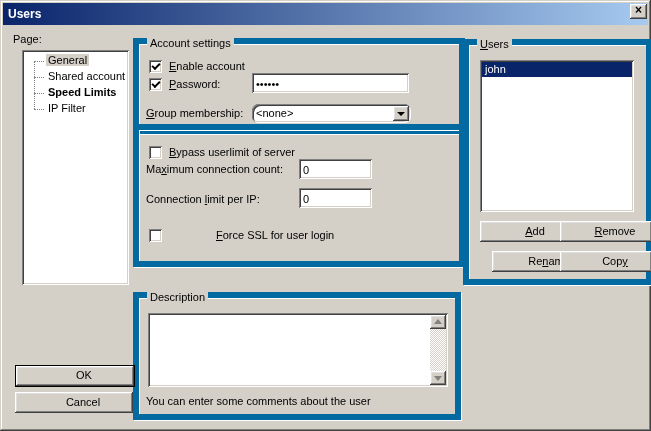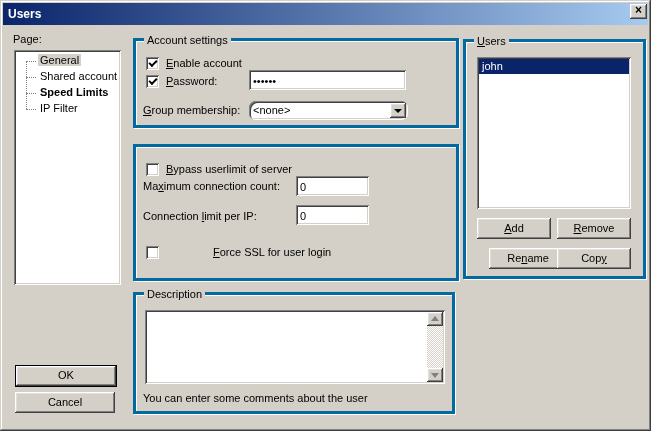--- a/index.html
+++ b/index.html
@@ -31,21 +31,21 @@
     background:#d4d0c8;
     box-shadow: inset -1px -1px #404040, inset 1px 1px #ffffff,
                 inset -2px -2px #808080, inset 2px 2px #dfdfdf;
   }
   .sunken {
     background:#fff;
     box-shadow: inset 1px 1px #808080, inset -1px -1px #ffffff,
                 inset 2px 2px #404040, inset -2px -2px #d4d0c8;
   }
   .groupbox {
-    position:absolute; border:3px solid #0369a1;
+    position:absolute; border:6px solid #0369a1;
     box-shadow: 1px 1px 0 #ffffff, inset 1px 1px 0 #ffffff;
   }
   .legend {
     position:absolute; top:-7px; left:8px; background:#d4d0c8;
     padding:0 3px; line-height:13px; white-space:nowrap;
   }
   .lbl { position:absolute; white-space:nowrap; line-height:13px; }
   
   .checkbox {
     position:absolute; width:13px; height:13px; background:#fff;
@@ -68,33 +68,33 @@
   }
   .combo { position:absolute; }
   .combo-text { position:absolute; left:4px; top:3px; }
   .combo-btn { position:absolute; right:2px; top:2px; bottom:2px; width:16px; }
   .tri-down {
     position:absolute; left:4px; top:6px; width:0; height:0;
     border-left:4px solid transparent; border-right:4px solid transparent;
     border-top:4px solid #000;
   }
   
-  .tree { position:absolute; left:14px; top:50px; width:107px; height:235px; }
+  .tree { position:absolute; left:22px; top:50px; width:107px; height:235px; }
   .tree-vline { position:absolute; left:12px; top:11px; height:48px; border-left:1px dotted #808080; }
   .tree-row { position:absolute; left:0; height:16px; padding-left:24px; line-height:15px; white-space:nowrap; }
   .tree-row::before { content:''; position:absolute; left:12px; top:8px; width:10px; border-top:1px dotted #808080; }
   .tree-row span { padding:0 2px; }
   .tree-row.selected span { background:#d4d0c8; }
   
   .listbox { position:absolute; }
   .list-row { height:15px; line-height:15px; padding-left:3px; margin:2px 2px 0 2px; color:#000; }
   .list-row.selected { background:#0a246a; color:#fff; }
   
   .btn {
-    position:absolute; text-align:center; line-height:20px; cursor:default;
+    position:absolute; text-align:center; line-height:20px; cursor:default;padding-left:18px;
   }
   .btn.default { border:1px solid #000; line-height:19px; }
   
   .textarea { position:absolute; }
   .vscroll { position:absolute; top:2px; right:2px; bottom:2px; width:16px;
     background:#dfdfdf;
     background-image:conic-gradient(#ffffff 0 25%, #d4d0c8 0 50%, #ffffff 0 75%, #d4d0c8 0);
     background-size:2px 2px; }
   .scroll-btn { position:absolute; left:0; width:16px; height:14px; }
   .scroll-btn.up { top:0; }
@@ -153,21 +153,21 @@
     <input type="text" class="field" style="left: 113px; top: 29px; width: 153px; height: 18px;" value="••••••">
     <span class="lbl" style="left:7px; top:63px;"><u>G</u>roup membership:</span>
     <div class="combo sunken" style="left:113px; top:60px; width:159px; height:19px;border-radius:7px;">
       <span class="combo-text">&lt;none&gt;</span>
       <span class="combo-btn raised">
           <span class="tri-down"></span>
         </span>
     </div>
   </div>
 
-  <div class="groupbox" style="left:133px; top:144px; width:320px; height:131px;">
+  <div class="groupbox" style="left:133px; top:124px; width:320px; height:131px;">
     <span class="checkbox" style="left:10px; top:16px;"></span>
     <span class="lbl" style="left:30px; top:16px;"><u>B</u>ypass userlimit of server</span>
     <span class="lbl" style="left:7px; top:33px;">Ma<u>x</u>imum connection count:</span>
     <input type="text" class="field" style="left: 160px; top: 29px; width: 69px; height: 18px;" value="0">
     <span class="lbl" style="left:7px; top:63px;">Connection <u>l</u>imit per IP:</span>
     <input type="text" class="field" style="left: 160px; top: 58px; width: 69px; height: 18px;" value="0">
     <span class="checkbox" style="left:10px; top:99px;"></span>
     <span class="lbl" style="left:30px; top:99px;margin-left:47px;"><u>F</u>orce SSL for user login</span>
   </div>
 

